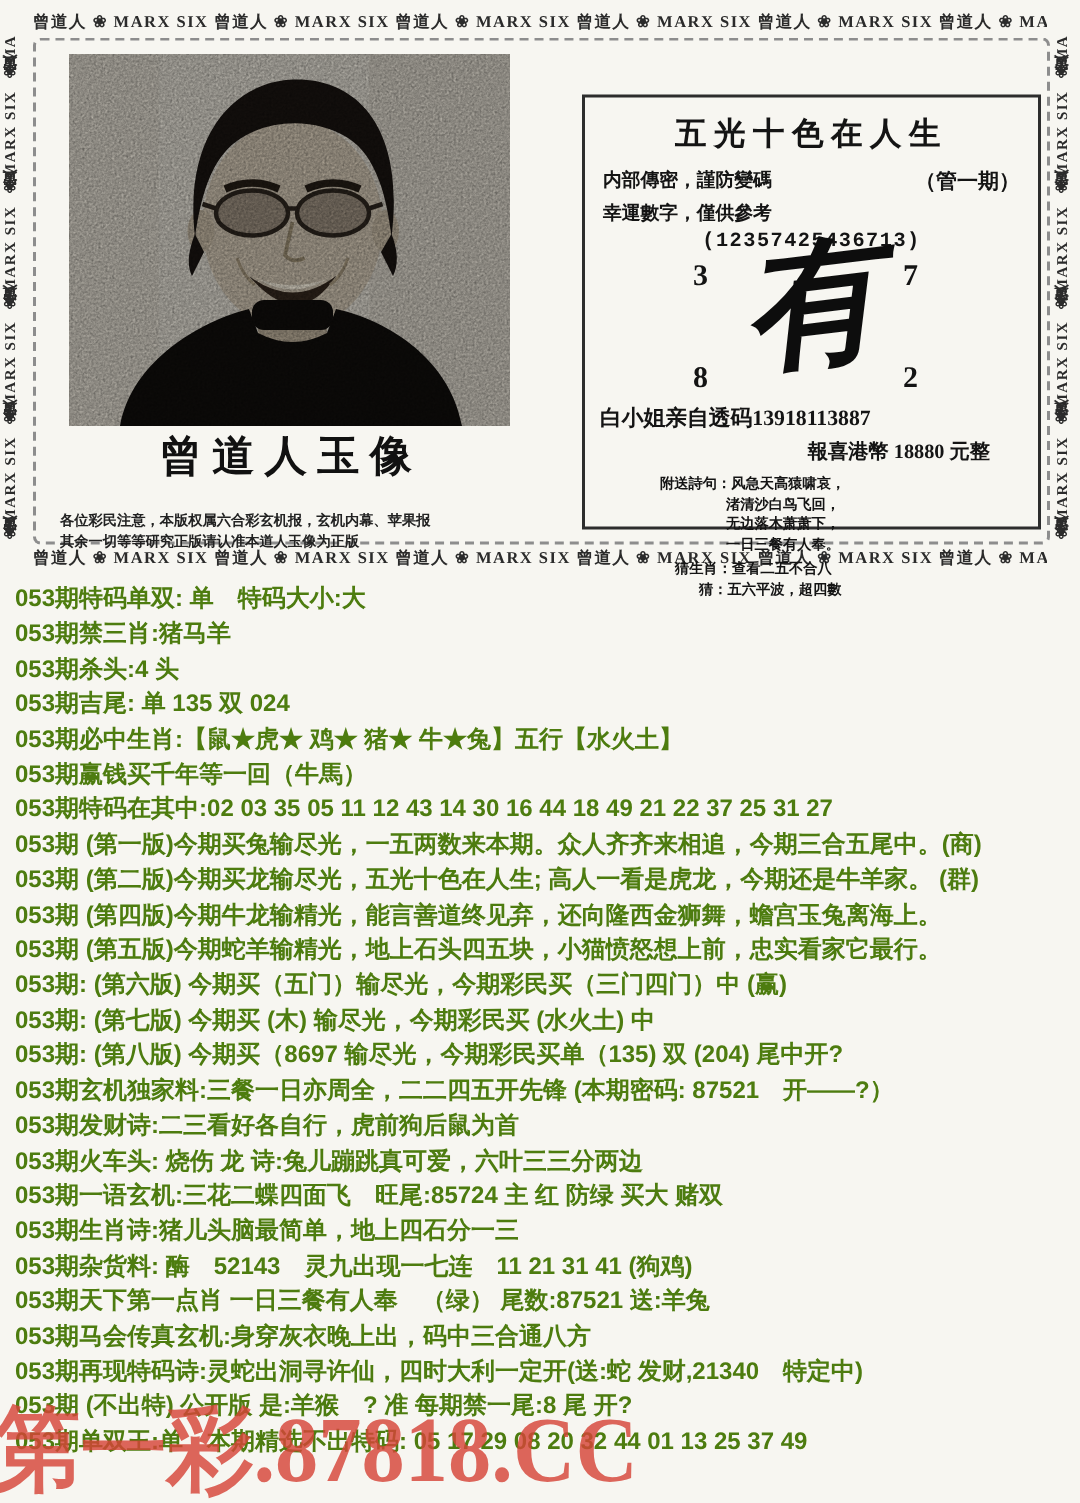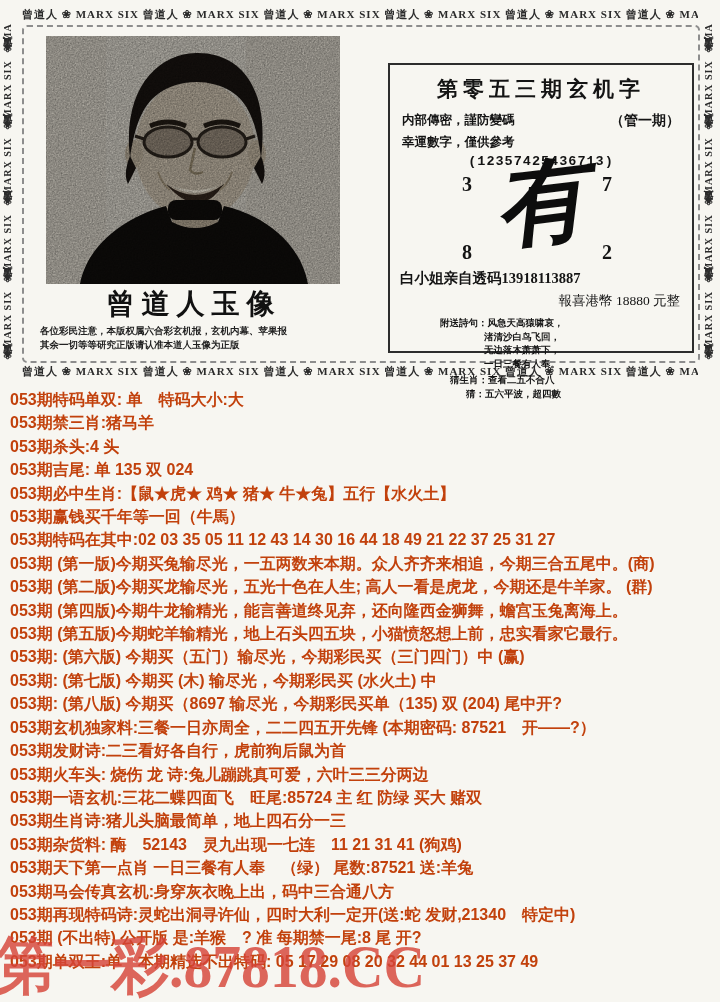--- a/index.html
+++ b/index.html
@@ -29,21 +29,21 @@
     position:absolute;left:22px;top:25px;width:674px;height:334px;
     border:2px dashed #8d8d8d;border-radius:5px;background:#f7f6f1;
   }
   .photo{position:absolute;left:22px;top:9px;width:294px;height:248px;background:#d8d4cb;overflow:hidden;}
   .photo svg{display:block;width:100%;height:100%;}
   .photo-caption{
     position:absolute;left:0;top:258px;width:340px;text-align:center;
     font-family:"Liberation Serif",serif;font-weight:700;font-size:28px;letter-spacing:7px;color:#111;
   }
   .photo-note{
-    position:absolute;left:16px;top:297px;width:330px;
+    position:absolute;left:16px;top:314px;width:330px;
     font-size:9.5px;line-height:14px;font-weight:700;color:#222;
     font-family:"Liberation Serif",serif;
   }
   
   .mystic-box{
     position:absolute;left:364px;top:36px;width:302px;height:286px;
     border:2px solid #2d2d2d;background:#f7f6f1;
     font-family:"Liberation Serif",serif;color:#141414;
   }
   .mb-title{margin-top:10px;text-align:center;font-size:21px;font-weight:700;letter-spacing:5px;}
@@ -56,32 +56,32 @@
     position:absolute;left:0;right:0;top:-14px;text-align:center;
     font-size:92px;font-weight:700;font-style:italic;line-height:1;
     transform:rotate(-7deg);color:#0d0d0d;
   }
   .mb-corner{position:absolute;font-size:20px;font-weight:700;}
   .mb-corner.tl{left:72px;top:2px;}
   .mb-corner.tr{left:212px;top:2px;}
   .mb-corner.bl{left:72px;top:70px;}
   .mb-corner.br{left:212px;top:70px;}
   .mb-phone{padding-left:10px;font-size:14.5px;font-weight:700;margin-top:0;}
-  .mb-reward{text-align:right;padding-right:12px;font-size:13.5px;font-weight:400;margin-top:4px;}
+  .mb-reward{text-align:right;padding-right:32px;font-size:13.5px;font-weight:700;margin-top:4px;}
   .mb-poems{display:flex;margin-top:7px;padding:0 6px 0 10px;font-size:9.5px;line-height:13.5px;font-weight:700;}
   .mb-poem-col{flex:1;margin-left:40px;}
   .poem-head{display:flex;}
   .poem-lines{padding-left:44px;}
   .mb-guess1{margin-top:3px;padding-left:10px;}
   .mb-guess2{padding-left:26px;}
   .mb-pei{margin-top:3px;}
   
   .body-lines{
     position:absolute;left:10px;top:388px;width:706px;
-    font-size:16px;font-weight:700;line-height:23.4px;color:#c2410c;
+    font-size:16px;font-weight:700;line-height:23.4px;color:#4d7c0f;
   }
   .body-line{white-space:nowrap;overflow:hidden;}
   
   .watermark{
     position:absolute;left:-4px;top:924px;z-index:6;
     font-family:"Liberation Serif",serif;font-weight:700;font-size:62px;
     white-space:nowrap;transform:scaleX(0.93);transform-origin:left;
     letter-spacing:0px;
   }
 </style>
@@ -145,21 +145,21 @@
     </svg>
   </div>
 
   <div class="photo-caption">曾道人玉像</div>
   <div class="photo-note">
     <div>各位彩民注意，本版权属六合彩玄机报，玄机内幕、苹果报</div>
     <div>其余一切等等研究正版请认准本道人玉像为正版</div>
   </div>
 
   <div class="mystic-box">
-    <div class="mb-title">第零五三期玄机字</div>
+    <div class="mb-title">五光十色在人生</div>
     <div class="mb-row1">
       <span class="left">内部傳密，謹防變碼</span>
       <span class="right">（管一期）</span>
     </div>
     <div class="mb-row2">幸運數字，僅供參考</div>
     <div class="mb-numbers">(12357425436713)</div>
 
     <div class="mb-char-area">
       <div class="mb-corner tl">3</div>
       <div class="mb-corner tr">7</div>

